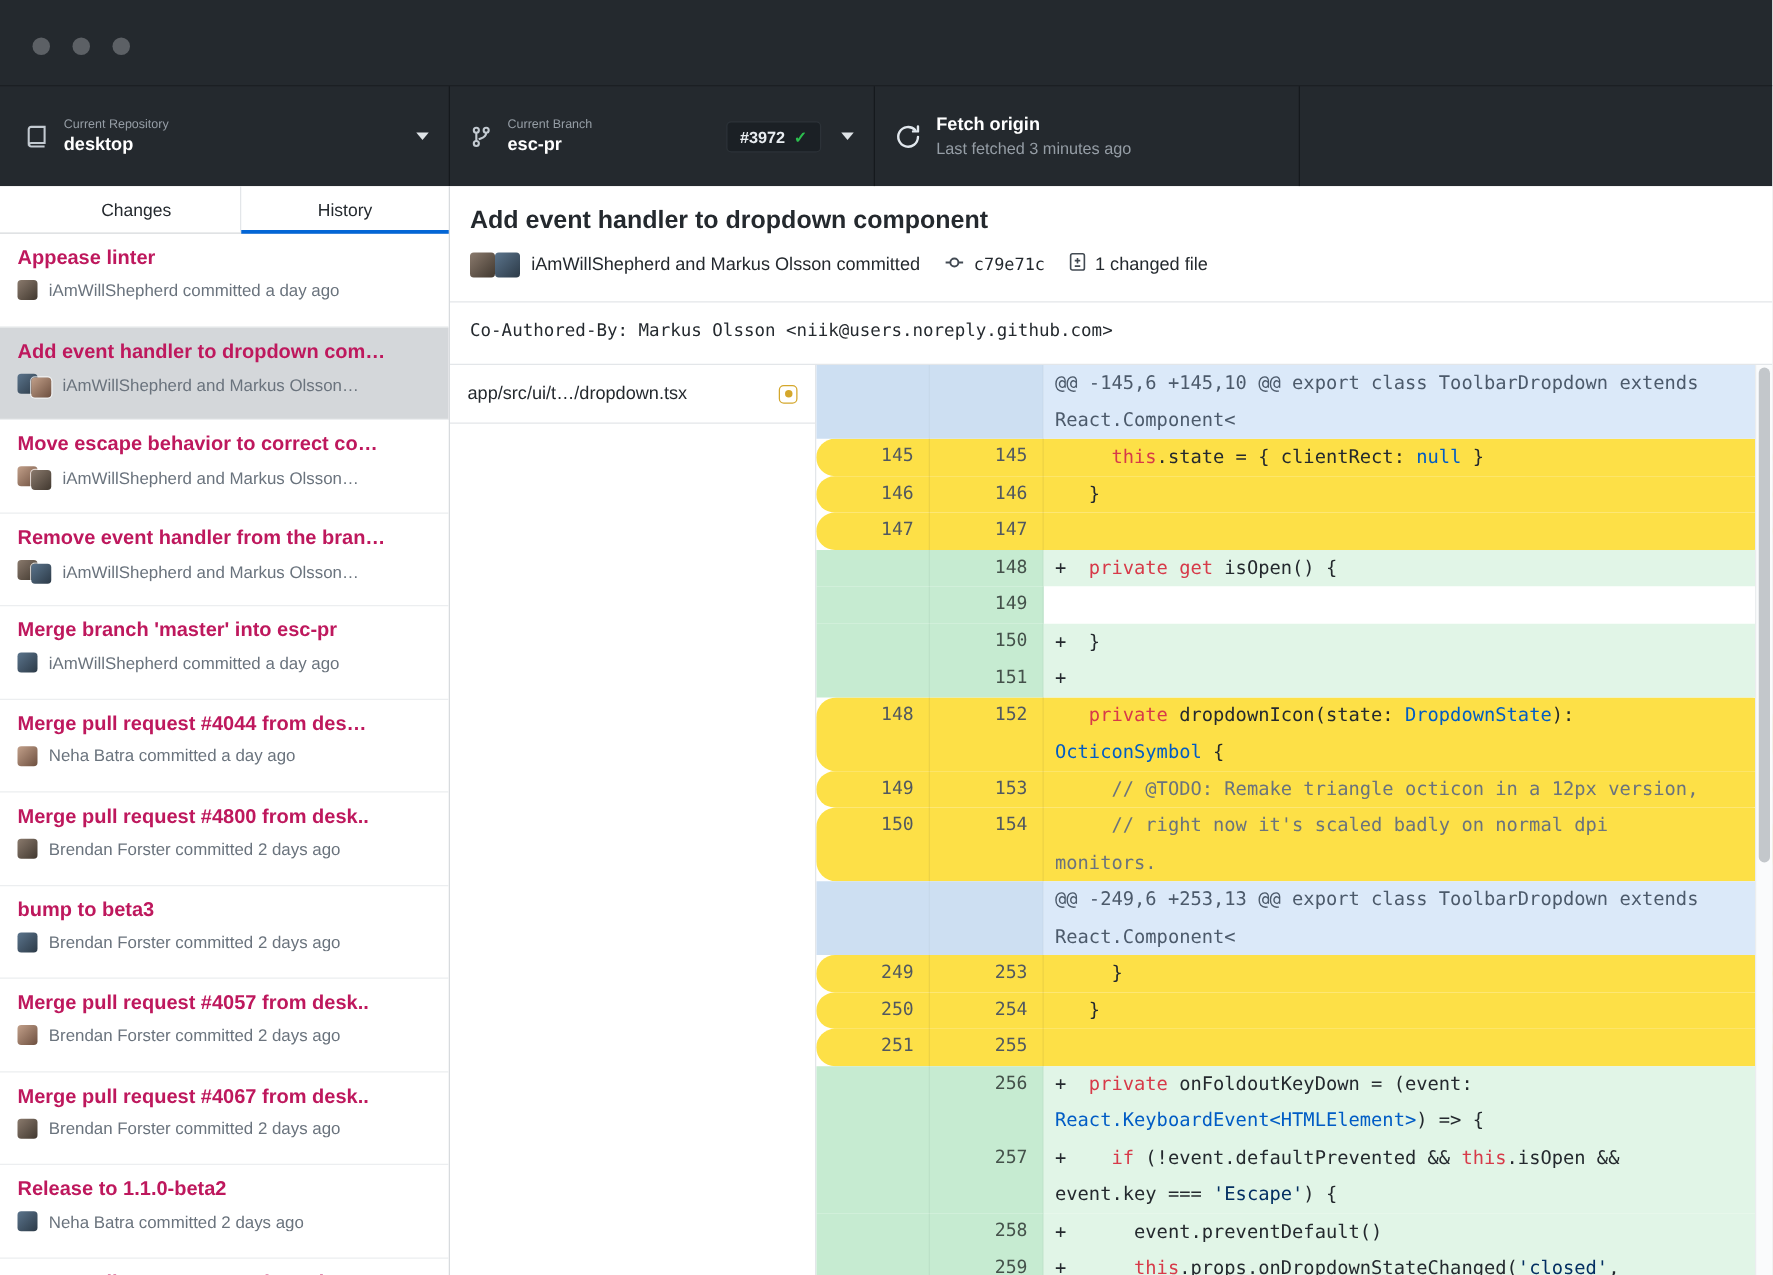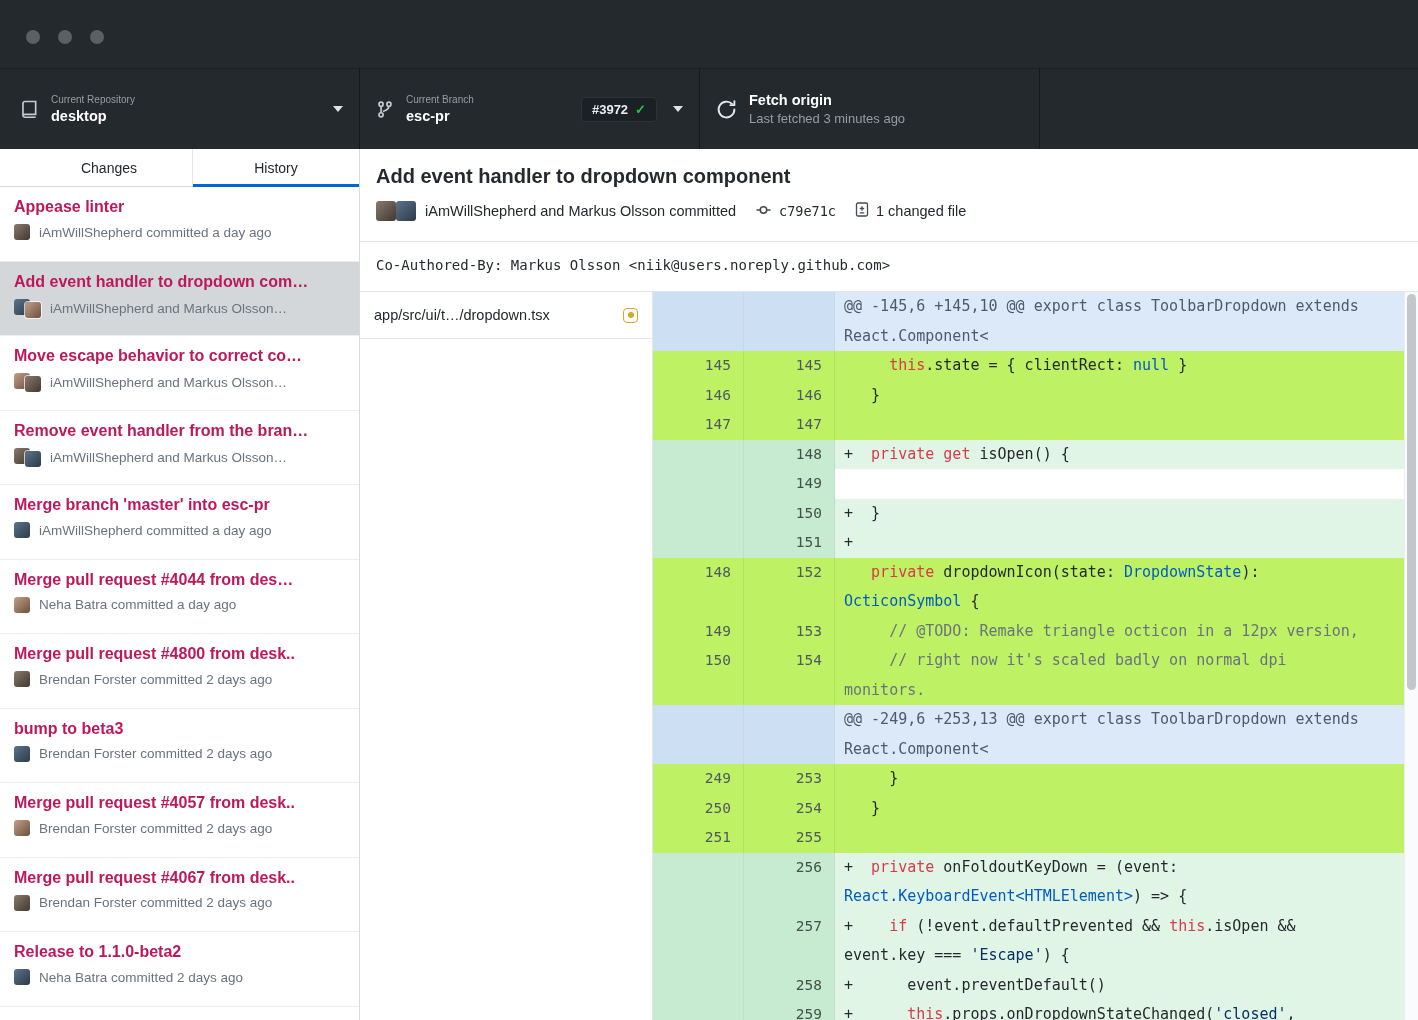--- a/index.html
+++ b/index.html
@@ -65,29 +65,29 @@
   .content{flex:1;min-height:0;display:flex;}
   .file-panel{width:293px;flex:none;box-sizing:border-box;border-right:1px solid #e3e6e9;}
   .file-row{height:46px;display:flex;align-items:center;gap:10px;padding:0 14px;border-bottom:1px solid #e3e6e9;cursor:pointer;}
   .file-path{flex:1;font-size:14.5px;color:#24292e;white-space:nowrap;overflow:hidden;}
   .mod-icon{width:15px;height:15px;box-sizing:border-box;border:1.5px solid var(--modified-icon);border-radius:4px;position:relative;flex:none;}
   .mod-icon::after{content:"";position:absolute;inset:0;margin:auto;width:6px;height:6px;border-radius:50%;background:var(--modified-icon);}
 
   
   .diff-panel{flex:1;min-width:0;position:relative;overflow:hidden;
               font-family:"DejaVu Sans Mono",monospace;font-size:15px;line-height:29.5px;}
-  .drow{display:flex;}
+  .drow{display:flex;border-radius:16px;}
   .gut{width:91px;flex:none;box-sizing:border-box;text-align:right;padding-right:12px;font-size:14.5px;color:#515860;
        border-right:1px solid rgba(27,31,36,0.07);}
   .code{flex:1;min-width:0;box-sizing:border-box;padding:0 44px 0 9px;white-space:pre-wrap;overflow-wrap:break-word;color:#24292e;}
   .drow.hunk .gut{background:var(--hunk-gutter);border-right-color:rgba(27,31,36,0.03);}
   .drow.hunk .code{background:var(--hunk-bg);color:#4c5a6b;}
   .drow.add .gut{background:var(--added-gutter);color:#44514a;border-right-color:rgba(27,31,36,0.05);}
   .drow.add .code{background:var(--added-bg);}
-  .drow.ctx{background:#bef264;}
+  .drow.ctx{background:#fde047;}
   .tok-k{color:var(--keyword);}
   .tok-s{color:var(--string);}
   .tok-c{color:var(--comment);}
   .tok-t{color:var(--type);}
 
   .scroll-track{position:absolute;top:0;right:0;width:14px;height:100%;background:#fafbfc;border-left:1px solid #ebedef;box-sizing:border-box;}
   .scroll-thumb{position:absolute;top:2px;left:2px;width:9px;height:396px;border-radius:5px;background:#c3c7cb;cursor:grab;}
 </style>
 </head>
 <body>

